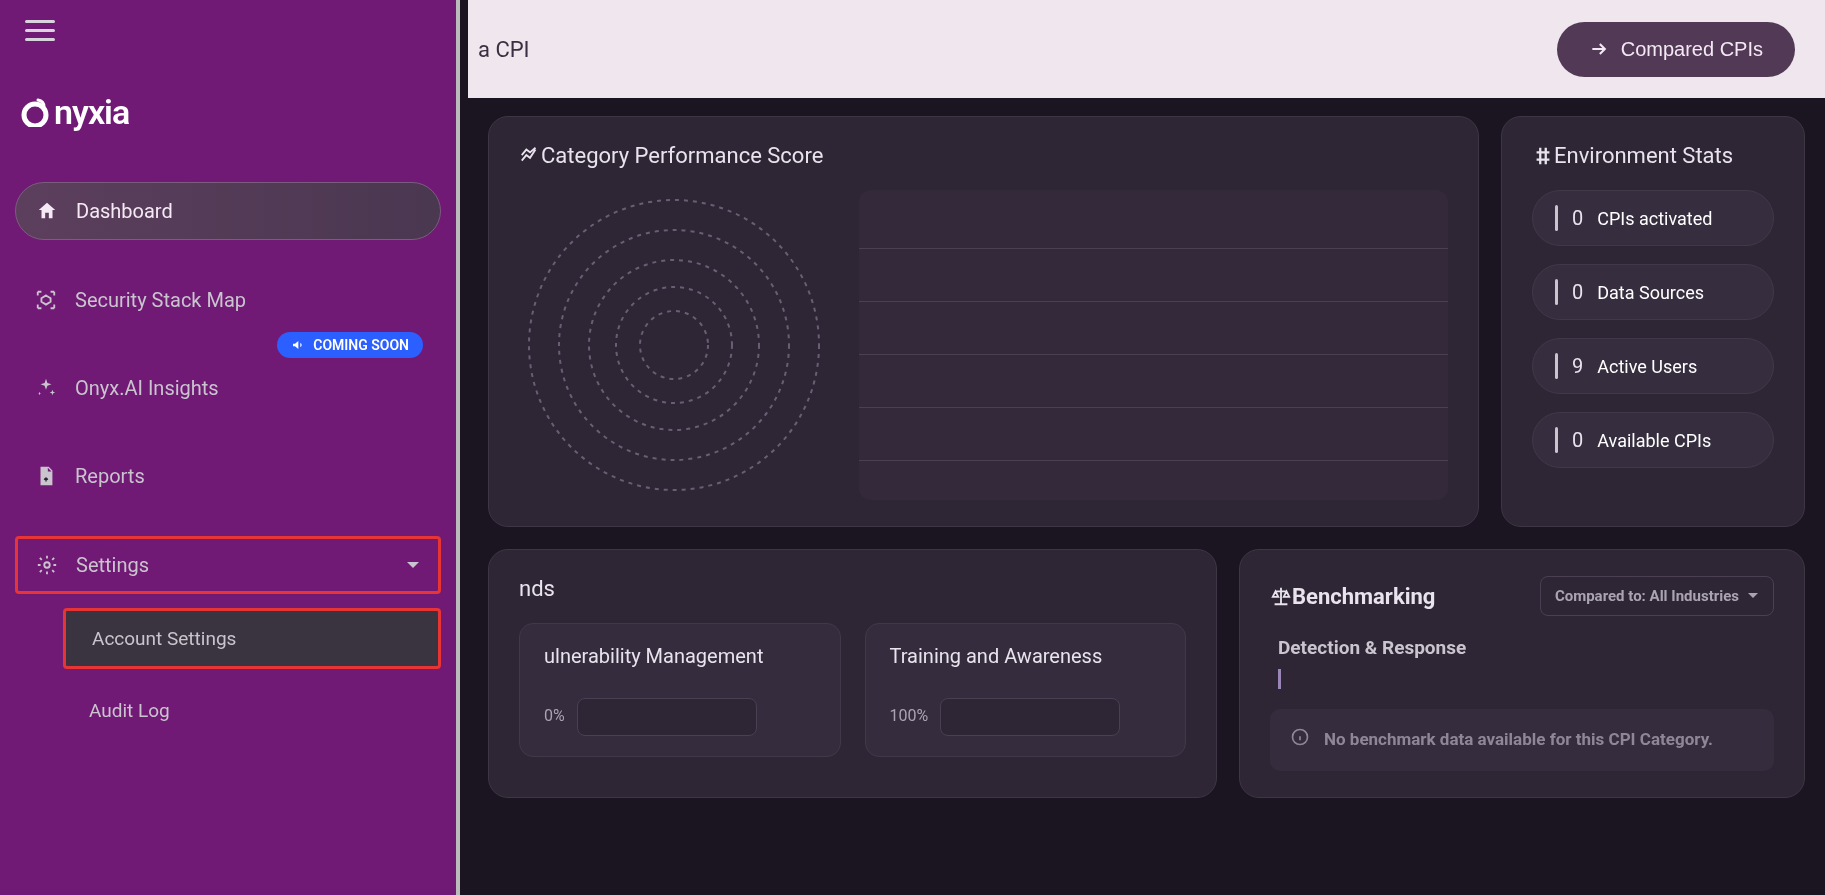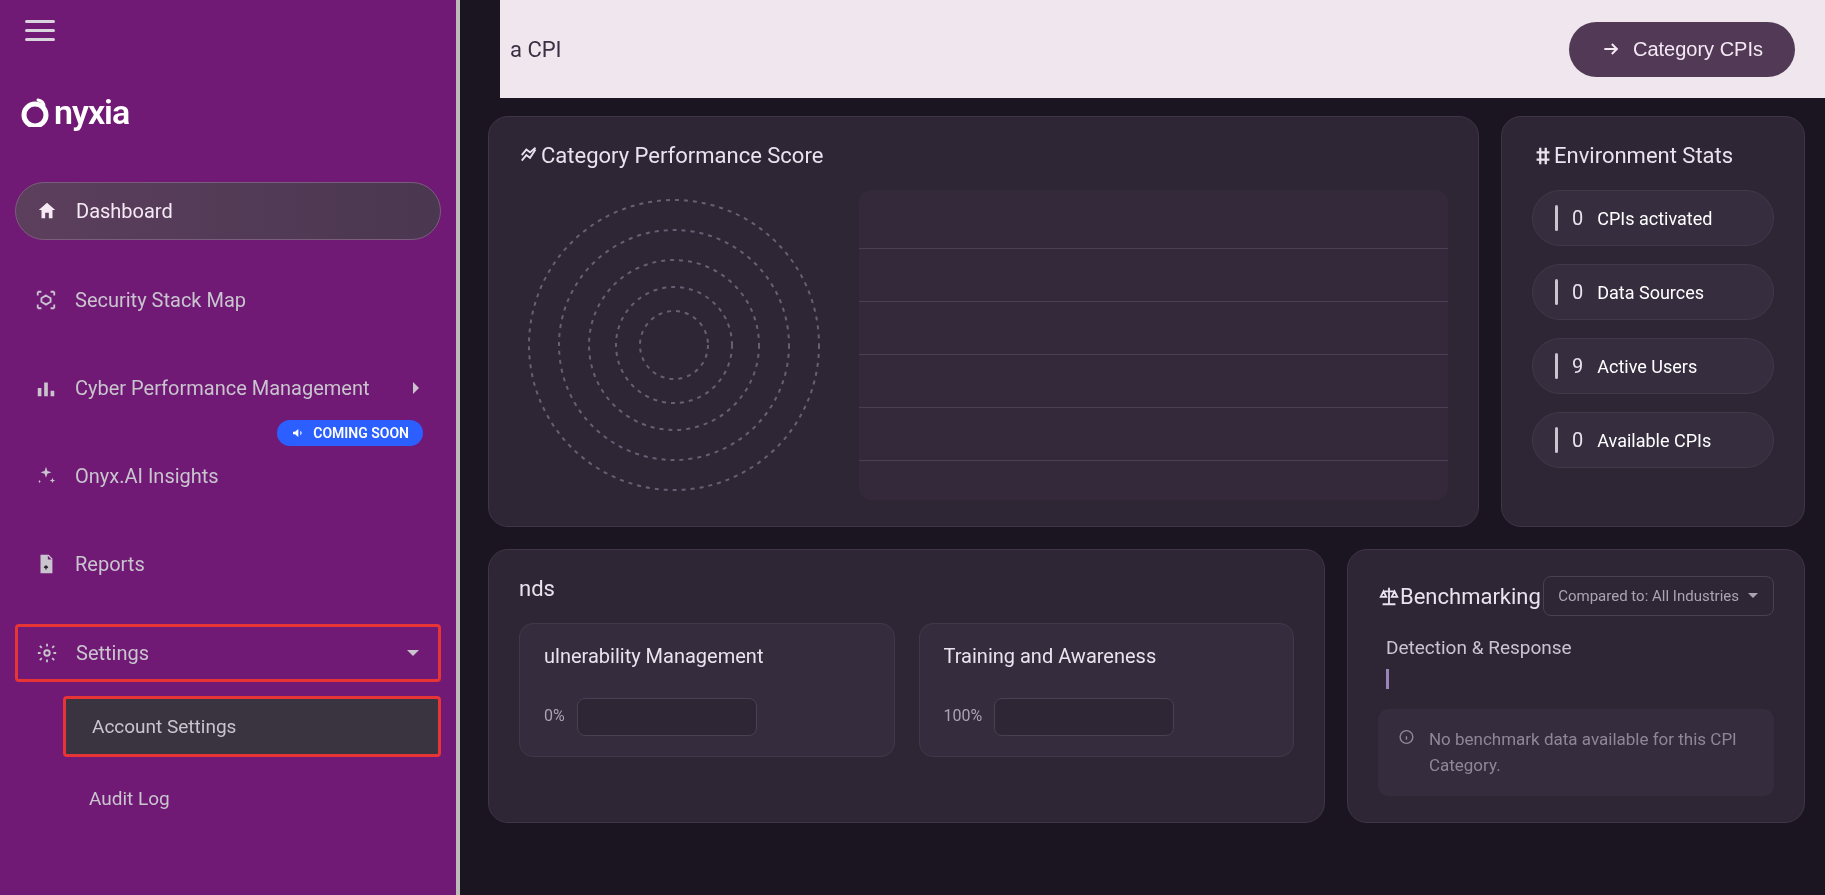--- a/index.html
+++ b/index.html
@@ -119,21 +119,20 @@
       height: 100%;
       background: #1b1521;
     }
     .top-bar {
       background: #efe6ee;
       height: 98px;
       display: flex;
       align-items: center;
       justify-content: space-between;
       padding: 0 30px 0 10px;
-      margin-left: 32px;
     }
     .top-bar-text {
       color: #3a2f42;
       font-size: 22px;
     }
     .explore-btn {
       background: #523a56;
       color: #f4e8f5;
       border: none;
       border-radius: 30px;
@@ -208,21 +207,21 @@
     }
     .stat-pill .num {
       font-size: 20px;
       color: #e8e3ed;
     }
     .stat-pill .label {
       font-size: 18px;
       color: #ffffff;
     }
     .trends-card { flex: 1; }
-    .bench-card { width: 458px; }
+    .bench-card { width: 566px; font-weight: bold; }
     .trends-body {
       display: flex;
       gap: 24px;
     }
     .trend-tile {
       background: #352c3d;
       border-radius: 14px;
       padding: 20px 24px;
       flex: 1;
       border: 1px solid #423849;
@@ -319,35 +318,20 @@
   <div class="nav-item">
     <span class="icon">
       <svg width="22" height="22" viewBox="0 0 24 24" fill="none" stroke="#c9c4ce" stroke-width="2">
           <path d="M3 3h4M3 3v4M21 3h-4M21 3v4M3 21h4M3 21v-4M21 21h-4M21 21v-4"></path>
           <path d="M12 7l5 3v4l-5 3-5-3v-4z"></path>
         </svg>
     </span>
     <span>Security Stack Map</span>
   </div>
 
-  <div class="nav-item">
-    <span class="icon">
-      <svg width="22" height="22" viewBox="0 0 24 24" fill="#c9c4ce">
-          <rect x="3" y="12" width="4" height="9"></rect>
-          <rect x="10" y="6" width="4" height="15"></rect>
-          <rect x="17" y="15" width="4" height="6"></rect>
-        </svg>
-    </span>
-    <span>Cyber Performance Management</span>
-    <span class="chevron">
-      <svg width="10" height="14" viewBox="0 0 10 14" fill="#c9c4ce">
-          <path d="M2 1l6 6-6 6z"></path>
-        </svg>
-    </span>
-  </div>
 
   <div class="nav-item">
     <span class="icon">
       <svg width="22" height="22" viewBox="0 0 24 24" fill="#c9c4ce">
           <path d="M12 2l1.5 4.5L18 8l-4.5 1.5L12 14l-1.5-4.5L6 8l4.5-1.5zM19 14l.8 2.2L22 17l-2.2.8L19 20l-.8-2.2L16 17l2.2-.8zM5 16l.6 1.6L7 18l-1.4.4L5 20l-.6-1.6L3 18l1.4-.4z"></path>
         </svg>
     </span>
     <span>Onyx.AI Insights</span>
     <span class="badge-soon">
       <svg width="16" height="16" viewBox="0 0 24 24" fill="#fff">
@@ -393,21 +377,21 @@
   </div>
 </div>
 
 <div class="main">
   <div class="top-bar">
     <span class="top-bar-text">a CPI</span>
     <button class="explore-btn">
       <svg width="20" height="20" viewBox="0 0 24 24" fill="none" stroke="#f4e8f5" stroke-width="2.5">
           <path d="M4 12h15m-6-6l6 6-6 6"></path>
         </svg>
-      <span>Category CPIs</span>
+      <span>Compared CPIs</span>
     </button>
   </div>
 
   <div class="content">
     <div class="row">
       <div class="card perf-card">
         <div class="card-title">
           <svg width="22" height="22" viewBox="0 0 24 24" fill="none" stroke="#e8e3ed" stroke-width="2">
               <path d="M3 17l5-6 4 3 6-9M3 11l5-6 4 3 6-5"></path>
             </svg>

